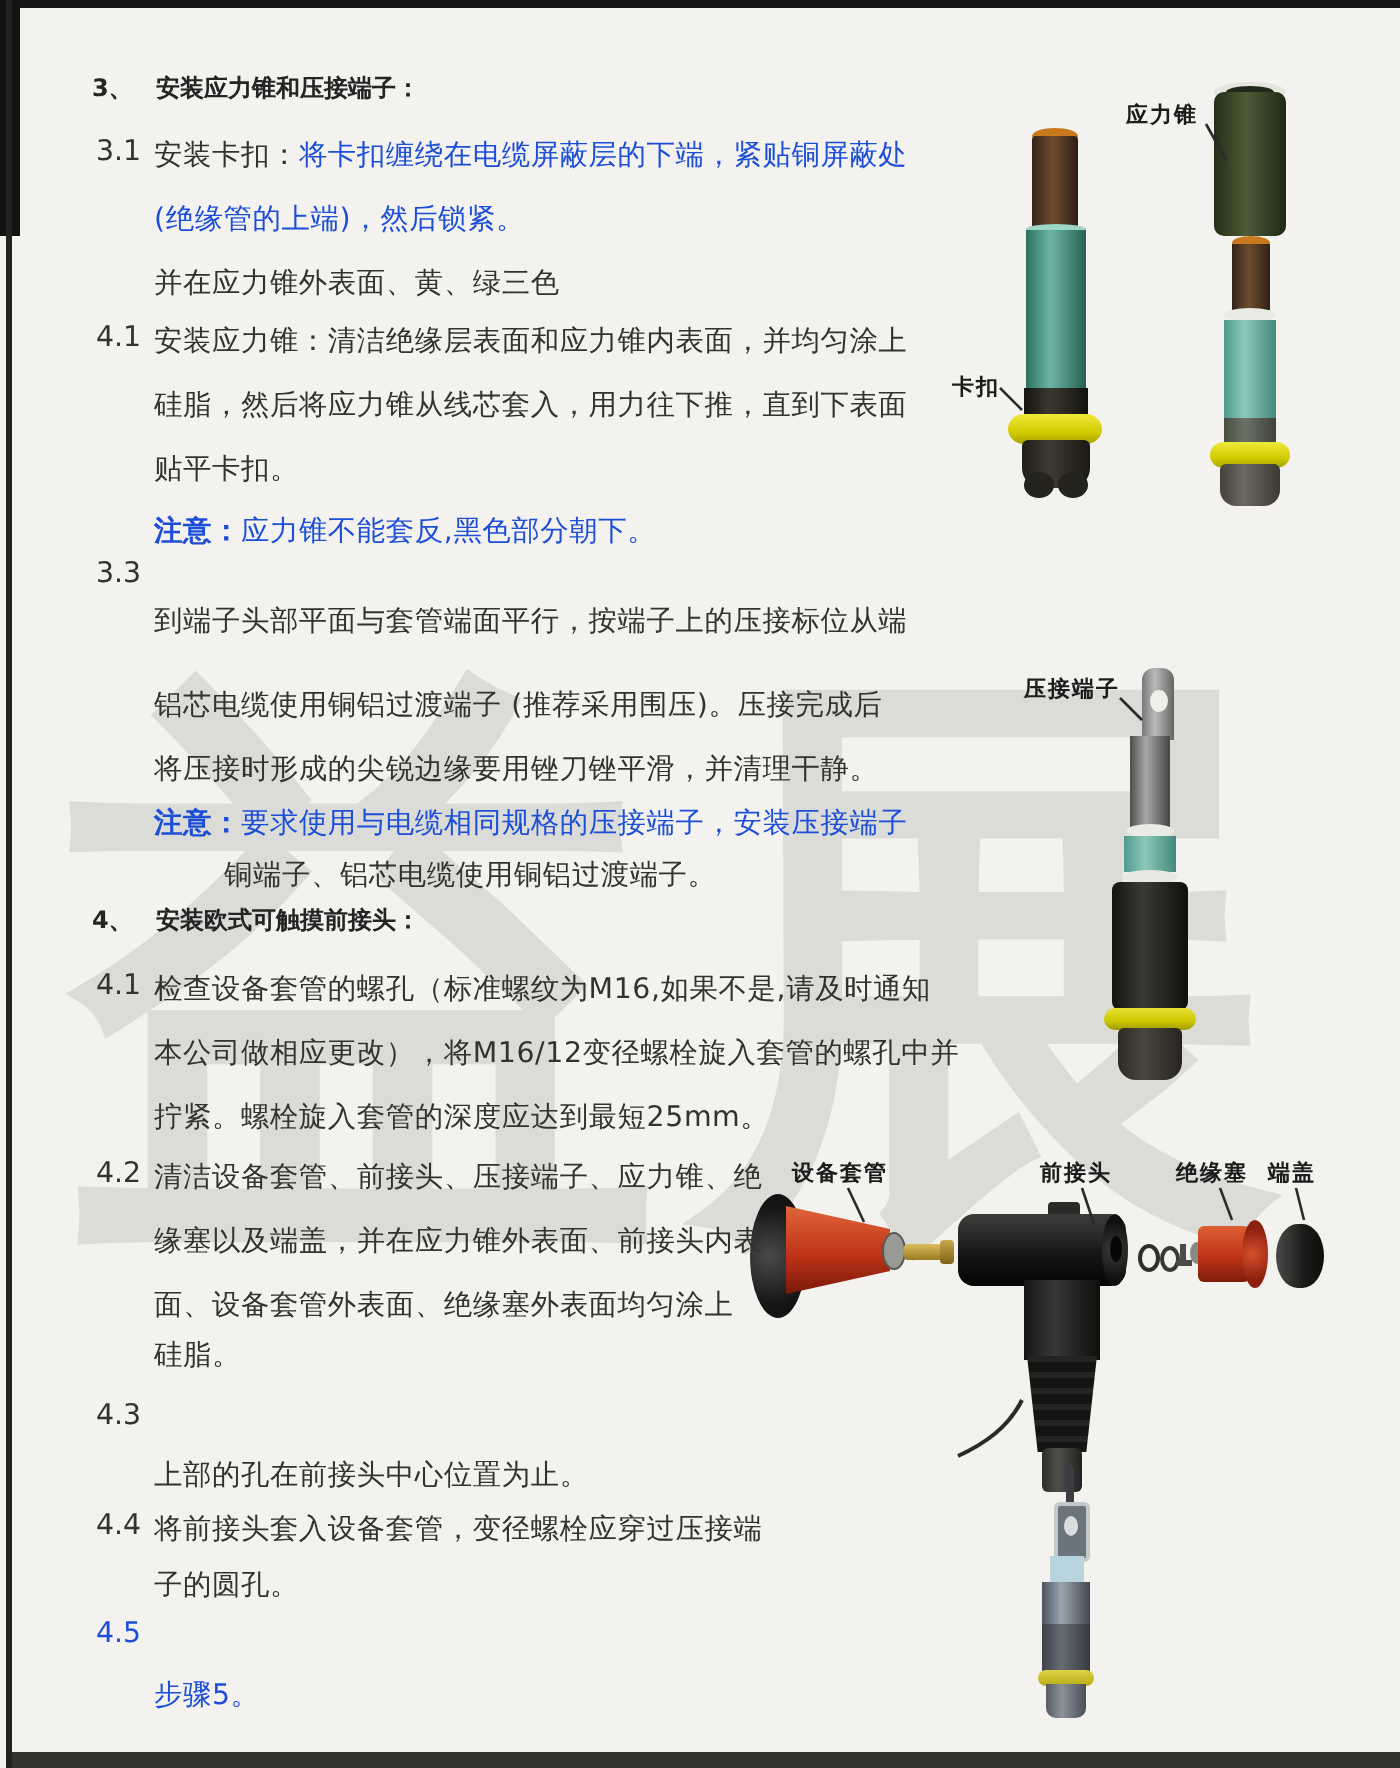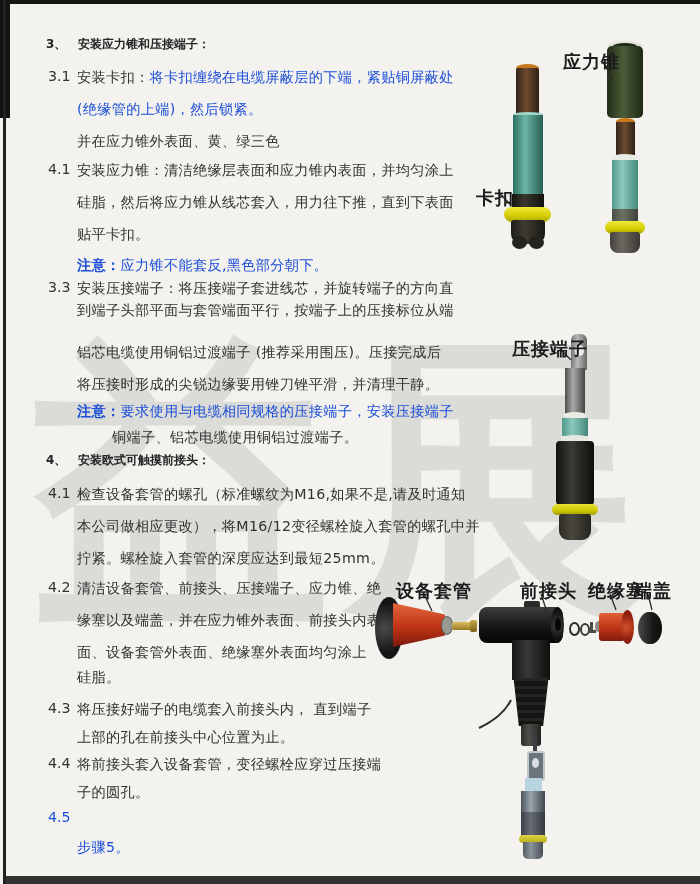--- a/index.html
+++ b/index.html
@@ -19,21 +19,21 @@
   .sech{position:absolute;white-space:nowrap;font-size:12px;font-weight:bold;color:#242424;}
   .sech .hn{display:inline-block;width:32px;}
   .tline{position:absolute;white-space:nowrap;font-size:14.2px;color:#333231;letter-spacing:.3px;}
   .ind1{padding-left:31px;}
   .ind2{padding-left:31px;}
   .ind3{padding-left:66px;}
   .tline .num{position:absolute;left:2px;letter-spacing:0;}
   .pink{color:#1d4ed8;}
   .b{font-weight:bold;}
   
-  .flabel{position:absolute;z-index:4;font-size:18px;font-weight:bold;color:#1c1c1c;white-space:nowrap;letter-spacing:1px;}
+  .flabel{position:absolute;z-index:4;font-size:11px;font-weight:bold;color:#1c1c1c;white-space:nowrap;letter-spacing:1px;}
   
   .p{position:absolute;z-index:1;}
   .leads{position:absolute;left:0;top:0;width:700px;height:884px;z-index:3;pointer-events:none;}
 </style>
 </head>
 <body>
 
 <div class="page">
 
   <div class="watermark">益展</div>
@@ -59,21 +59,21 @@
     <div class="tline ind2" style="top:193px">
       <span>硅脂，然后将应力锥从线芯套入，用力往下推，直到下表面</span>
     </div>
     <div class="tline ind2" style="top:225px">
       <span>贴平卡扣。</span>
     </div>
     <div class="tline ind2" style="top:256px">
       <span class="pink b">注意：</span><span class="pink">应力锥不能套反,黑色部分朝下。</span>
     </div>
     <div class="tline ind1" style="top:279px">
-      <span class="num">3.3</span><span>安装压接端子：将压接端子套进线芯，并旋转端子的方向直</span>
+      <span class="num">3.3</span>
     </div>
     <div class="tline ind2" style="top:301px">
       <span>到端子头部平面与套管端面平行，按端子上的压接标位从端</span>
     </div>
     <div class="tline ind2" style="top:343px">
       <span>铝芯电缆使用铜铝过渡端子 (推荐采用围压)。压接完成后</span>
     </div>
     <div class="tline ind2" style="top:375px">
       <span>将压接时形成的尖锐边缘要用锉刀锉平滑，并清理干静。</span>
     </div>
@@ -103,21 +103,21 @@
     <div class="tline ind2" style="top:611px">
       <span>缘塞以及端盖，并在应力锥外表面、前接头内表</span>
     </div>
     <div class="tline ind2" style="top:643px">
       <span>面、设备套管外表面、绝缘塞外表面均匀涂上</span>
     </div>
     <div class="tline ind2" style="top:668px">
       <span>硅脂。</span>
     </div>
     <div class="tline ind1" style="top:700px">
-      <span class="num">4.3</span><span>将压接好端子的电缆套入前接头内， 直到端子</span>
+      <span class="num">4.3</span>
     </div>
     <div class="tline ind2" style="top:728px">
       <span>上部的孔在前接头中心位置为止。</span>
     </div>
     <div class="tline ind1" style="top:755px">
       <span class="num">4.4</span><span>将前接头套入设备套管，变径螺栓应穿过压接端</span>
     </div>
     <div class="tline ind2" style="top:783px">
       <span>子的圆孔。</span>
     </div>

